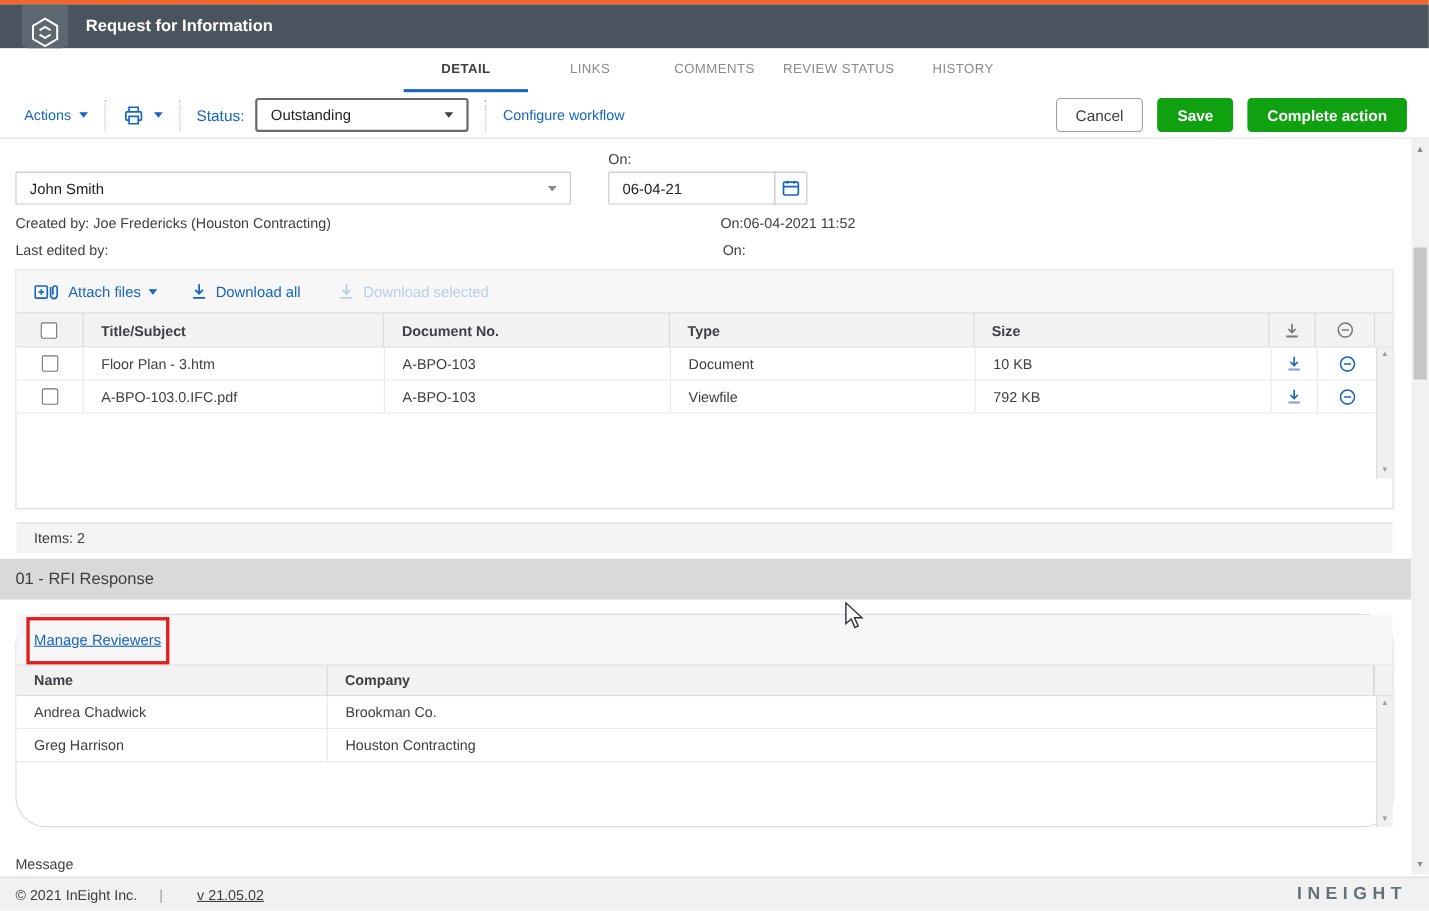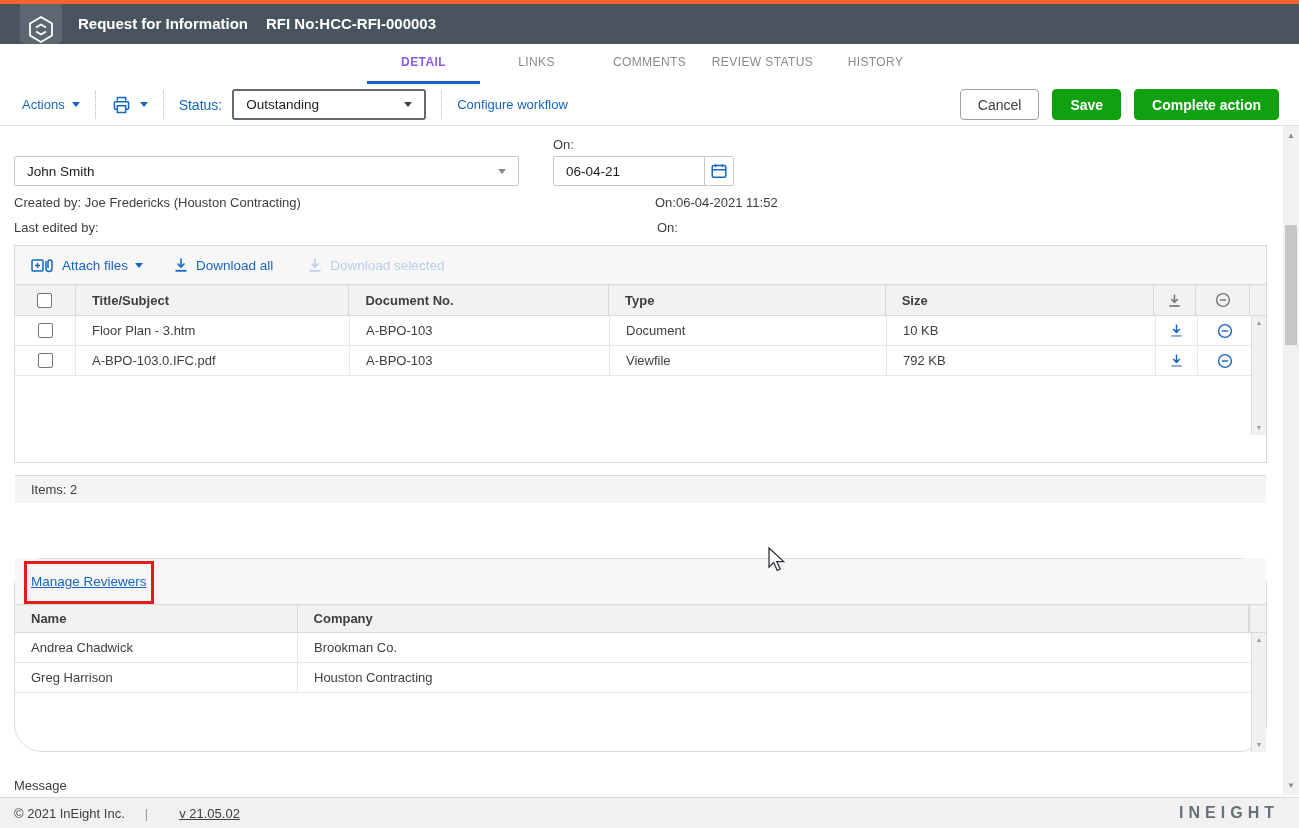--- a/index.html
+++ b/index.html
@@ -11,21 +11,21 @@
   .topstrip { position:absolute; left:0; top:0; width:1299px; height:4px; background:#F1662B; }
   .appbar { position:absolute; left:0; top:4px; width:1299px; height:40px; background:#4A545E; }
   .logo-badge { position:absolute; left:20px; top:0; width:42px; height:49px; background:#5D6771; border:0;
     clip-path:polygon(0 0,100% 0,100% 76%,50% 100%,0 76%); display:flex; align-items:center; justify-content:center; cursor:pointer; }
   .app-title { position:absolute; left:78px; top:0; line-height:40px; color:#fff; font-size:15px; font-weight:bold; }
   .app-rfino { position:absolute; left:266px; top:0; line-height:40px; color:#fff; font-size:15px; font-weight:bold; }
 
   
   .tabbar { position:absolute; left:0; top:44px; width:1299px; height:40px; background:#fff; display:flex; justify-content:center; }
   .tab { width:113px; text-align:center; font-size:12px; letter-spacing:.4px; color:#8a8a8a; line-height:37px; height:40px; cursor:pointer; }
-  .tab.active { color:#8b5cf6; border-bottom:3px solid #1665C0; font-weight:bold; }
+  .tab.active { color:#404040; border-bottom:3px solid #1665C0; font-weight:bold; }
 
   
   .toolbar { position:absolute; left:0; top:84px; width:1299px; height:42px; background:#fff; border-bottom:1px solid #e0e0e0;
     display:flex; align-items:center; justify-content:space-between; }
   .tleft { display:flex; align-items:center; padding-left:22px; }
   .tright { display:flex; align-items:center; gap:13px; padding-right:20px; }
   .tlink { background:none; border:none; color:#1665C0; font-size:13px; font-family:inherit; display:flex; align-items:center; gap:7px; cursor:pointer; }
   .tlabel { color:#1665C0; font-size:14px; margin-right:10px; }
   .caret { width:0; height:0; border-left:4.5px solid transparent; border-right:4.5px solid transparent; border-top:5px solid #1665C0; display:inline-block; }
   .caret.gray { border-top-color:#8a8a8a; }
@@ -106,21 +106,20 @@
   <div class="topstrip"></div>
 
   <header class="appbar">
     <div class="logo-badge">
       <svg width="28" height="30" viewBox="0 0 28 30">
         <polygon points="14,3 25,9.5 25,21.5 14,28 3,21.5 3,9.5" fill="none" stroke="#ffffff" stroke-width="1.8"></polygon>
         <path d="M9 13.5 L14 10.5 L19 13.5 M19 17.5 L14 20.5 L9 17.5" fill="none" stroke="#ffffff" stroke-width="1.8"></path>
       </svg>
     </div>
     <span class="app-title">Request for Information</span>
-    <span class="app-rfino">RFI No:HCC-RFI-000003</span>
   </header>
 
   <nav class="tabbar">
     <div class="tab active">DETAIL</div>
     <div class="tab">LINKS</div>
     <div class="tab">COMMENTS</div>
     <div class="tab">REVIEW STATUS</div>
     <div class="tab">HISTORY</div>
   </nav>
 
@@ -273,20 +272,23 @@
           <span class="sarrow">▲</span>
           <span class="sarrow">▼</span>
         </div>
       </div>
 
       <div class="pfooter">
         <span>Items: 2</span>
       </div>
     </section>
 
+    <div class="section-head">
+      <span>01 - RFI Response</span>
+    </div>
 
     <section class="panel rev-panel">
       <div class="rev-toolbar">
         <a class="link">Manage Reviewers</a>
         <span class="redbox"></span>
       </div>
       <div class="thead rev-head">
         <div class="cell c-name">Name</div>
         <div class="cell c-comp">Company</div>
         <div class="headscroll"></div>

